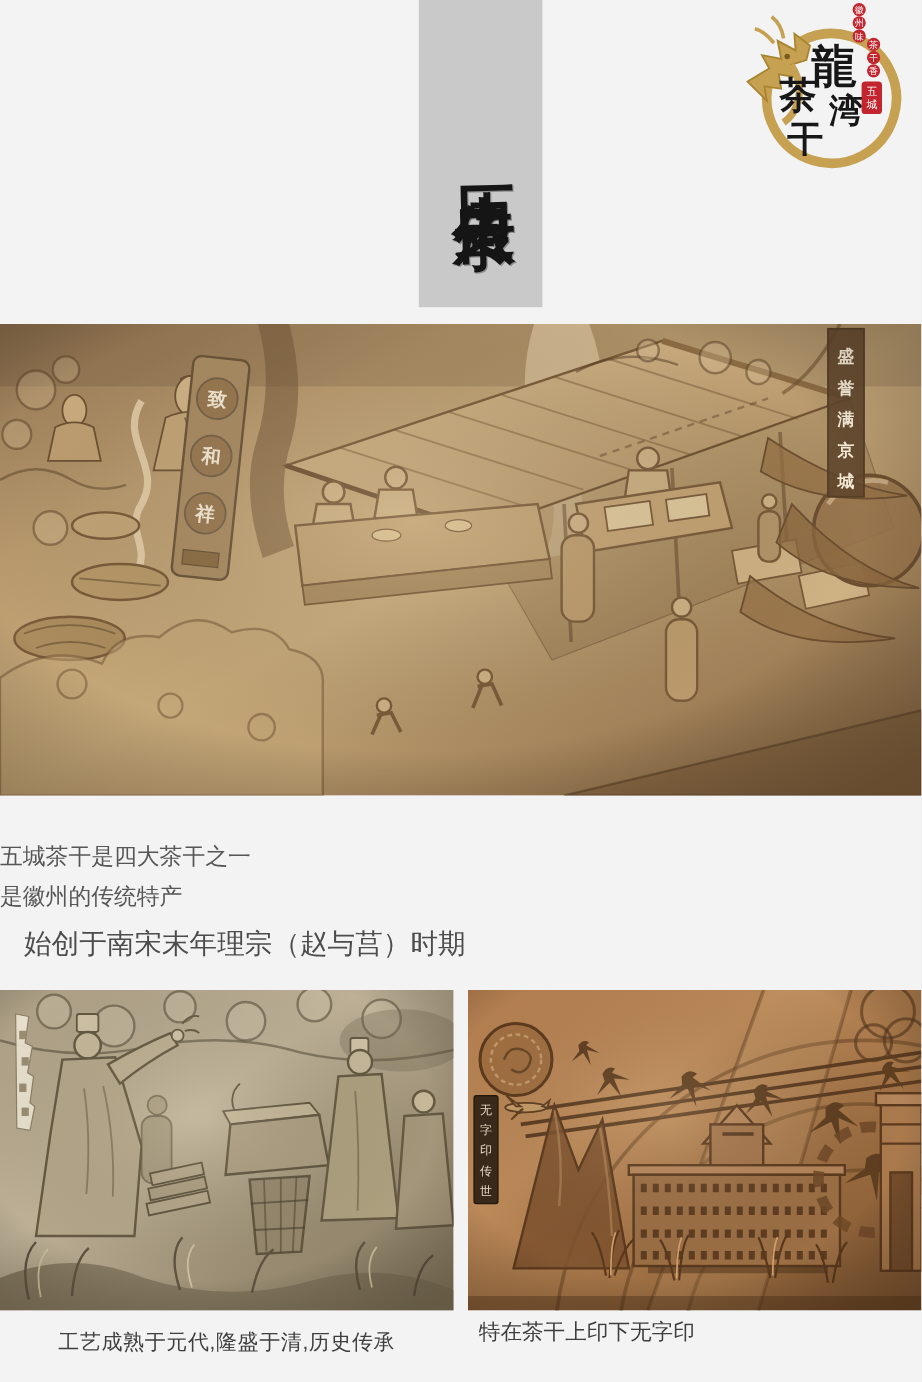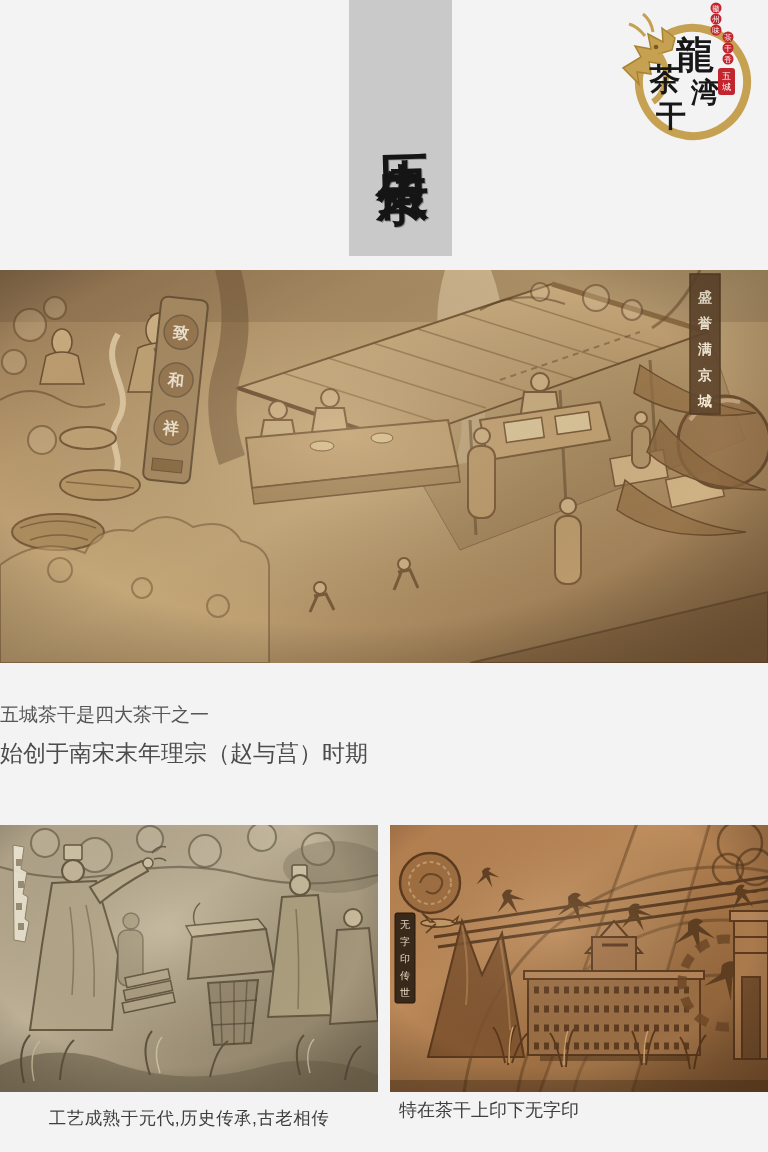--- a/index.html
+++ b/index.html
@@ -14,21 +14,21 @@
     letter-spacing:7px;color:#151515;transform:rotate(-1.5deg);
     text-shadow:1px 1px 0 rgba(0,0,0,.30);}
   .logo-wrap{position:absolute;left:615px;top:2px;width:153px;height:148px;}
 
   
   .hero{position:absolute;left:0;top:270px;width:768px;height:393px;}
 
   
   .intro{position:absolute;left:0;top:698px;width:768px;text-align:left;color:#565656;}
   .intro .l1,.intro .l2{font-size:19px;line-height:33px;}
-  .intro .l3{font-size:23px;line-height:38px;color:#4c4c4c;margin-top:3px;}
+  .intro .l3{font-size:23px;line-height:38px;color:#4c4c4c;margin-top:3px;margin-left:20px;}
 
   
   .g-left{position:absolute;left:0;top:825px;width:378px;height:267px;}
   .g-right{position:absolute;left:390px;top:825px;width:378px;height:267px;}
   .cap-left{position:absolute;left:0;top:1106px;width:378px;text-align:center;
     font-size:17.5px;color:#3e3e3e;letter-spacing:.5px;}
   .cap-right{position:absolute;left:399px;top:1094px;width:369px;text-align:left;
     font-size:18px;line-height:32px;color:#3e3e3e;}
 
   svg text{font-family:"Liberation Sans",sans-serif;}
@@ -238,20 +238,21 @@
         <text x="705" y="110">京</text>
         <text x="705" y="136">城</text>
       </g>
     </g>
 
     <rect width="768" height="393" fill="url(#gVignH)"></rect>
   </svg>
 
   <div class="intro">
     <div class="l1">五城茶干是四大茶干之一</div>
+    <div class="l2">是徽州的传统特产</div>
     <div class="l3">始创于南宋末年理宗（赵与莒）时期</div>
   </div>
 
   <svg class="g-left" viewBox="0 0 378 267">
     <defs>
       <linearGradient id="gLeft" x1="0" y1="0" x2="1" y2="1">
         <stop offset="0" stop-color="#aa9d83"></stop>
           <stop offset=".4" stop-color="#bdb096"></stop>
         <stop offset=".72" stop-color="#998c72"></stop>
           <stop offset="1" stop-color="#84775e"></stop>
@@ -455,18 +456,18 @@
       <g stroke="#d2a26c" stroke-width="1.4">
         <path d="M119,238 q0,-26 4,-36"></path>
           <path d="M174,240 q0,-24 4,-34"></path>
           <path d="M254,238 q0,-24 4,-32"></path>
       </g>
     </g>
     <rect x="0" y="255" width="378" height="12" fill="rgba(60,38,18,.35)"></rect>
     <rect width="378" height="267" fill="url(#gVignR)"></rect>
   </svg>
 
-  <div class="cap-left">工艺成熟于元代,历史传承,古老相传</div>
+  <div class="cap-left">工艺成熟于元代,隆盛于清,历史传承</div>
   <div class="cap-right">
     <div>特在茶干上印下无字印</div>
   </div>
 
 </div>
 
 </body></html>

